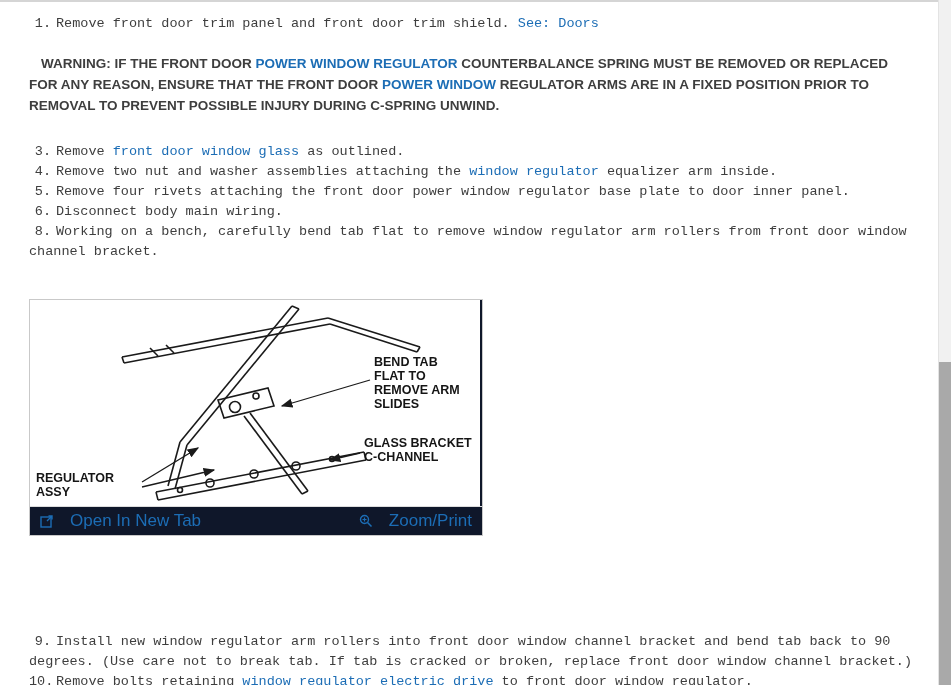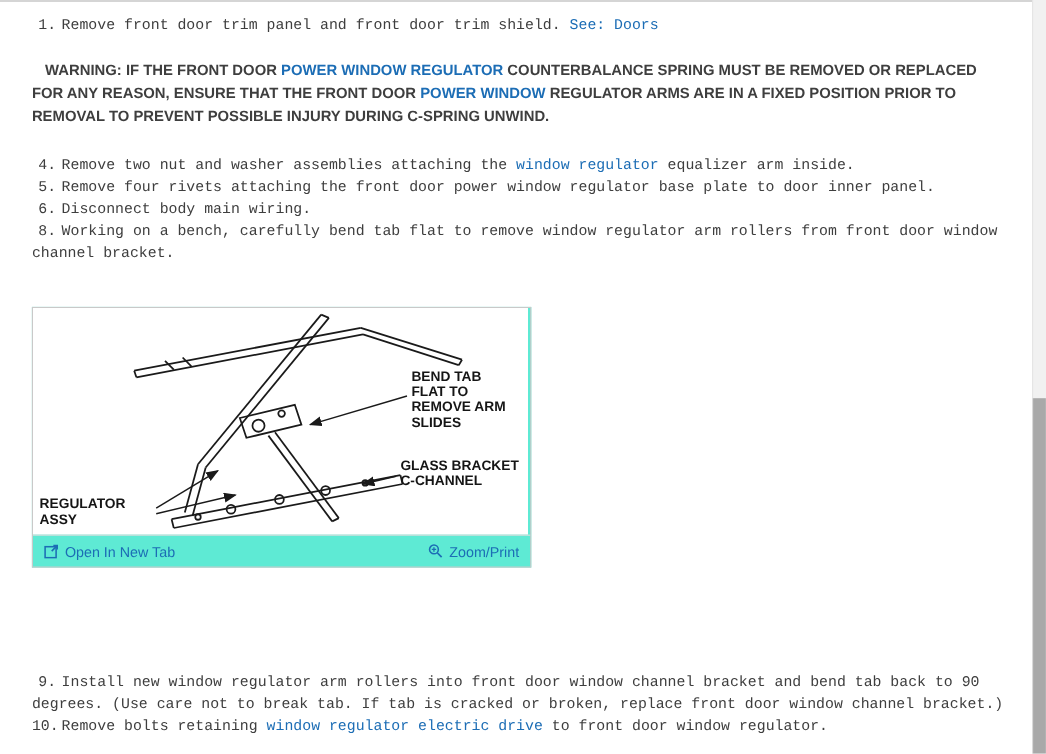--- a/index.html
+++ b/index.html
@@ -22,34 +22,34 @@
     font-weight:bold;
     line-height:21px;
     text-indent:12px;
     width:885px;
   }
   #list2{margin-top:26px;}
   .figure{
     margin-top:37px;
     width:452px;
     border:1px solid #c9c9c9;
-    background:#5eead4;
+    background:#0f172a;
     box-sizing:content-box;
     text-align:right;
   }
   .figure svg.diagram{display:block;background:#fff;}
   .fig-footer{
     border-top:1px solid #ddd;
     height:28px;
     display:flex;
     align-items:center;
     justify-content:space-between;
     padding:0 10px;
   }
-  .fig-footer a.lnk{display:inline-flex;align-items:center;gap:5px;font-size:13px;}
+  .fig-footer a.lnk{display:inline-flex;align-items:center;gap:16px;font-size:17px;}
   #list3{margin-top:96px;}
   
   .scrollbar{
     position:fixed;top:0;right:0;bottom:0;width:13px;
     background:#f1f1f1;border-left:1px solid #e3e3e3;box-sizing:border-box;
   }
   .scroll-thumb{
     position:absolute;left:0;right:0;top:362px;bottom:0;
     background:#a9a9a9;
   }
@@ -64,20 +64,21 @@
 
 <div class="content">
 
   <div id="list1">
       <div class="step"><span class="num">1.</span><span>Remove front door trim panel and front door trim shield. </span><a href="#" class="lnk">See: Doors</a></div>
     </div>
 
   <p class="warning"><span>WARNING: IF THE FRONT DOOR </span><a href="#" class="lnk">POWER WINDOW REGULATOR</a><span> COUNTERBALANCE SPRING MUST BE REMOVED OR REPLACED FOR ANY REASON, ENSURE THAT THE FRONT DOOR </span><a href="#" class="lnk">POWER WINDOW</a><span> REGULATOR ARMS ARE IN A FIXED POSITION PRIOR TO REMOVAL TO PREVENT POSSIBLE INJURY DURING C-SPRING UNWIND.</span></p>
 
   <div id="list2">
+      <div class="step"><span class="num">3.</span><span>Remove </span><a href="#" class="lnk">front door window glass</a><span> as outlined.</span></div>
       <div class="step"><span class="num">4.</span><span>Remove two nut and washer assemblies attaching the </span><a href="#" class="lnk">window regulator</a><span> equalizer arm inside.</span></div>
       <div class="step"><span class="num">5.</span><span>Remove four rivets attaching the front door power window regulator base plate to door inner panel.</span></div>
       <div class="step"><span class="num">6.</span><span>Disconnect body main wiring.</span></div>
       <div class="step"><span class="num">8.</span><span>Working on a bench, carefully bend tab flat to remove window regulator arm rollers from front door window channel bracket.</span></div>
     </div>
 
   <div class="figure">
     <svg class="diagram" width="450" height="206" viewBox="0 0 450 206">
       <defs>
         <marker id="arrowhead" markerWidth="9" markerHeight="8" refX="8" refY="3.5" orient="auto">

